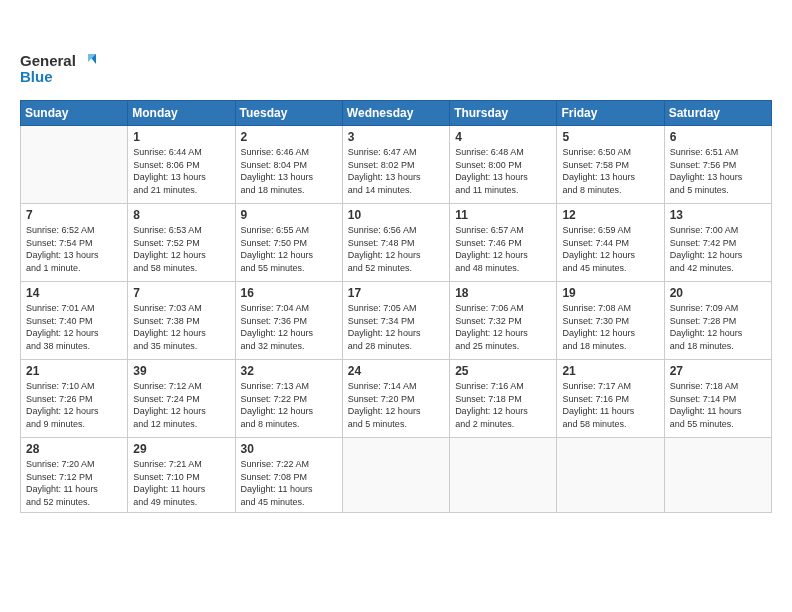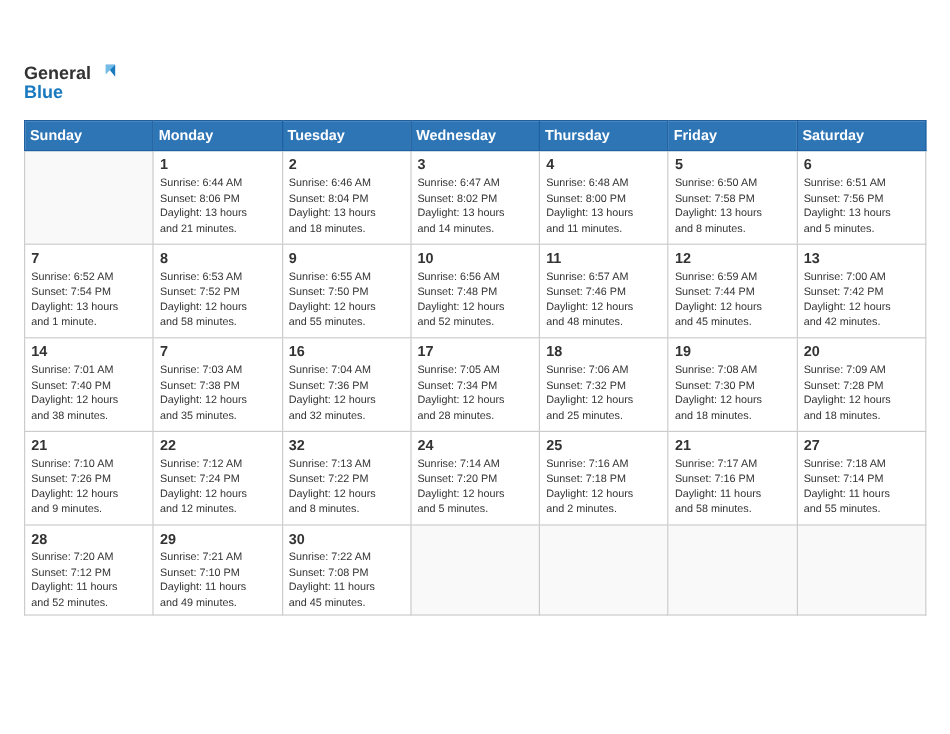--- a/index.html
+++ b/index.html
@@ -272,21 +272,21 @@
         </tr>
         <tr class="week-row">
           <td>
             <span class="day-num">21</span>
             <div class="day-info">Sunrise: 7:10 AM</div>
             <div class="day-info">Sunset: 7:26 PM</div>
             <div class="day-info">Daylight: 12 hours</div>
             <div class="day-info">and 9 minutes.</div>
           </td>
           <td>
-            <span class="day-num">22</span>
+            <span class="day-num">39</span>
             <div class="day-info">Sunrise: 7:12 AM</div>
             <div class="day-info">Sunset: 7:24 PM</div>
             <div class="day-info">Daylight: 12 hours</div>
             <div class="day-info">and 12 minutes.</div>
           </td>
           <td>
             <span class="day-num">32</span>
             <div class="day-info">Sunrise: 7:13 AM</div>
             <div class="day-info">Sunset: 7:22 PM</div>
             <div class="day-info">Daylight: 12 hours</div>

